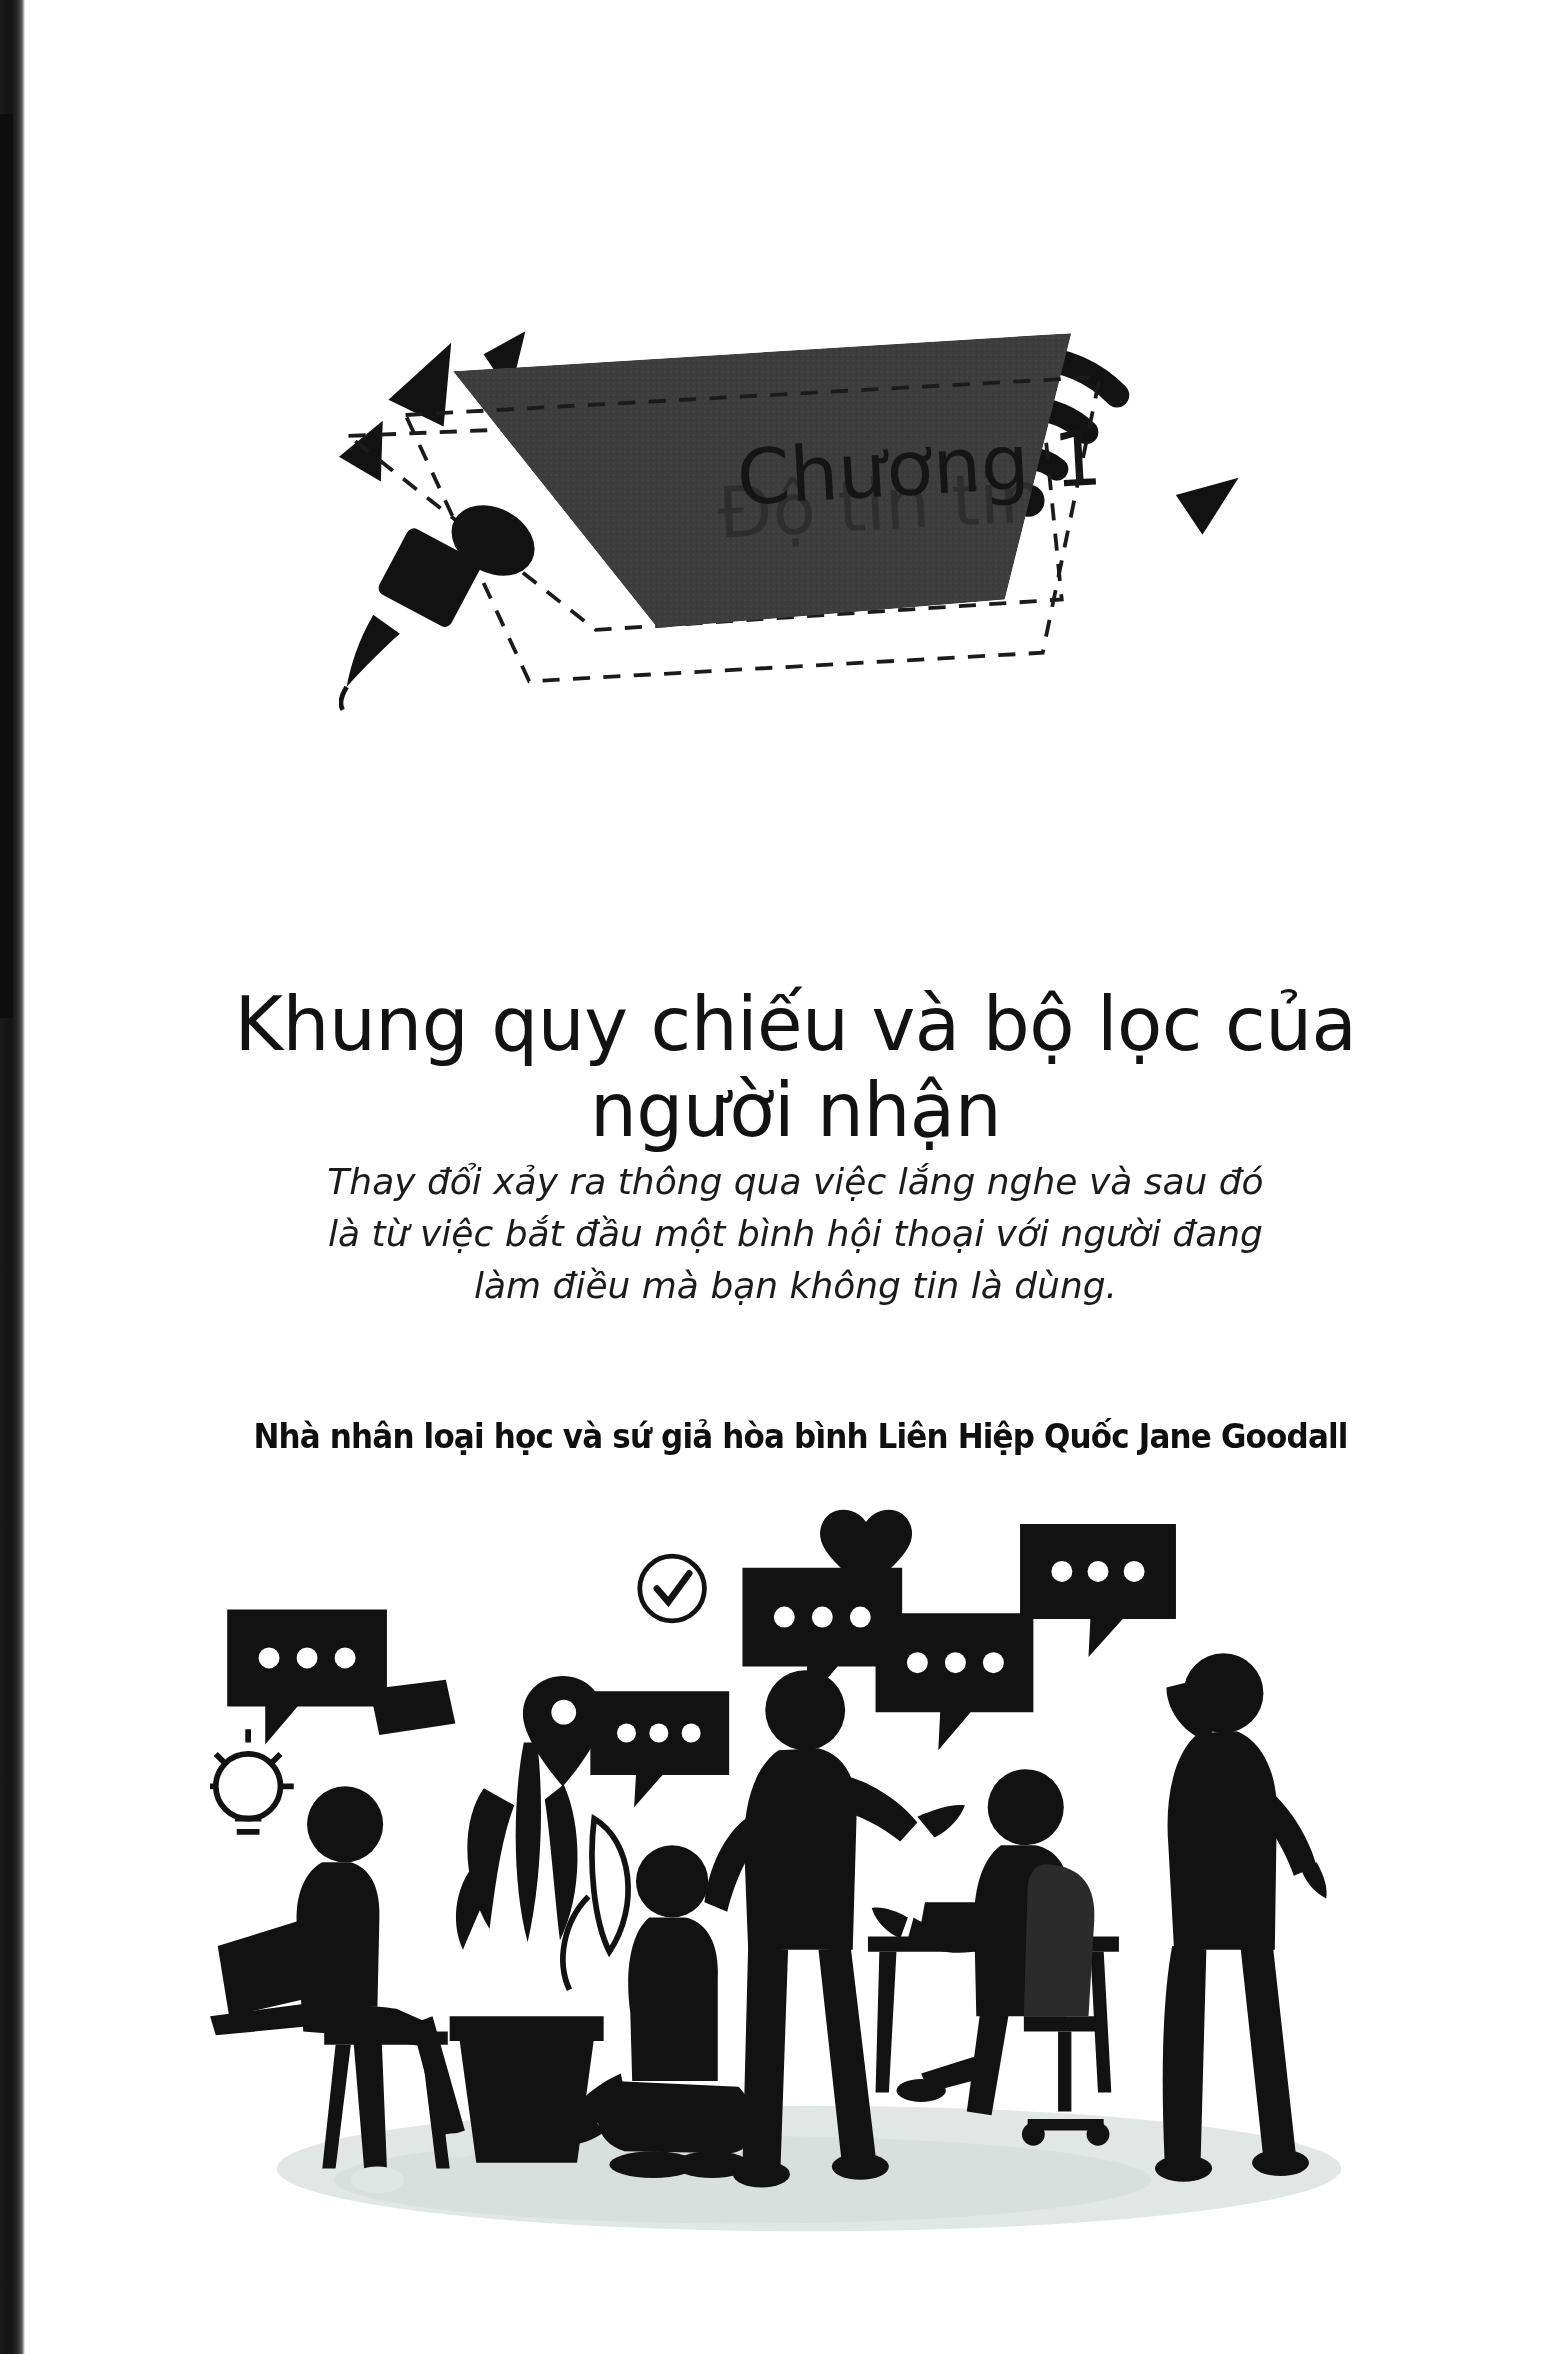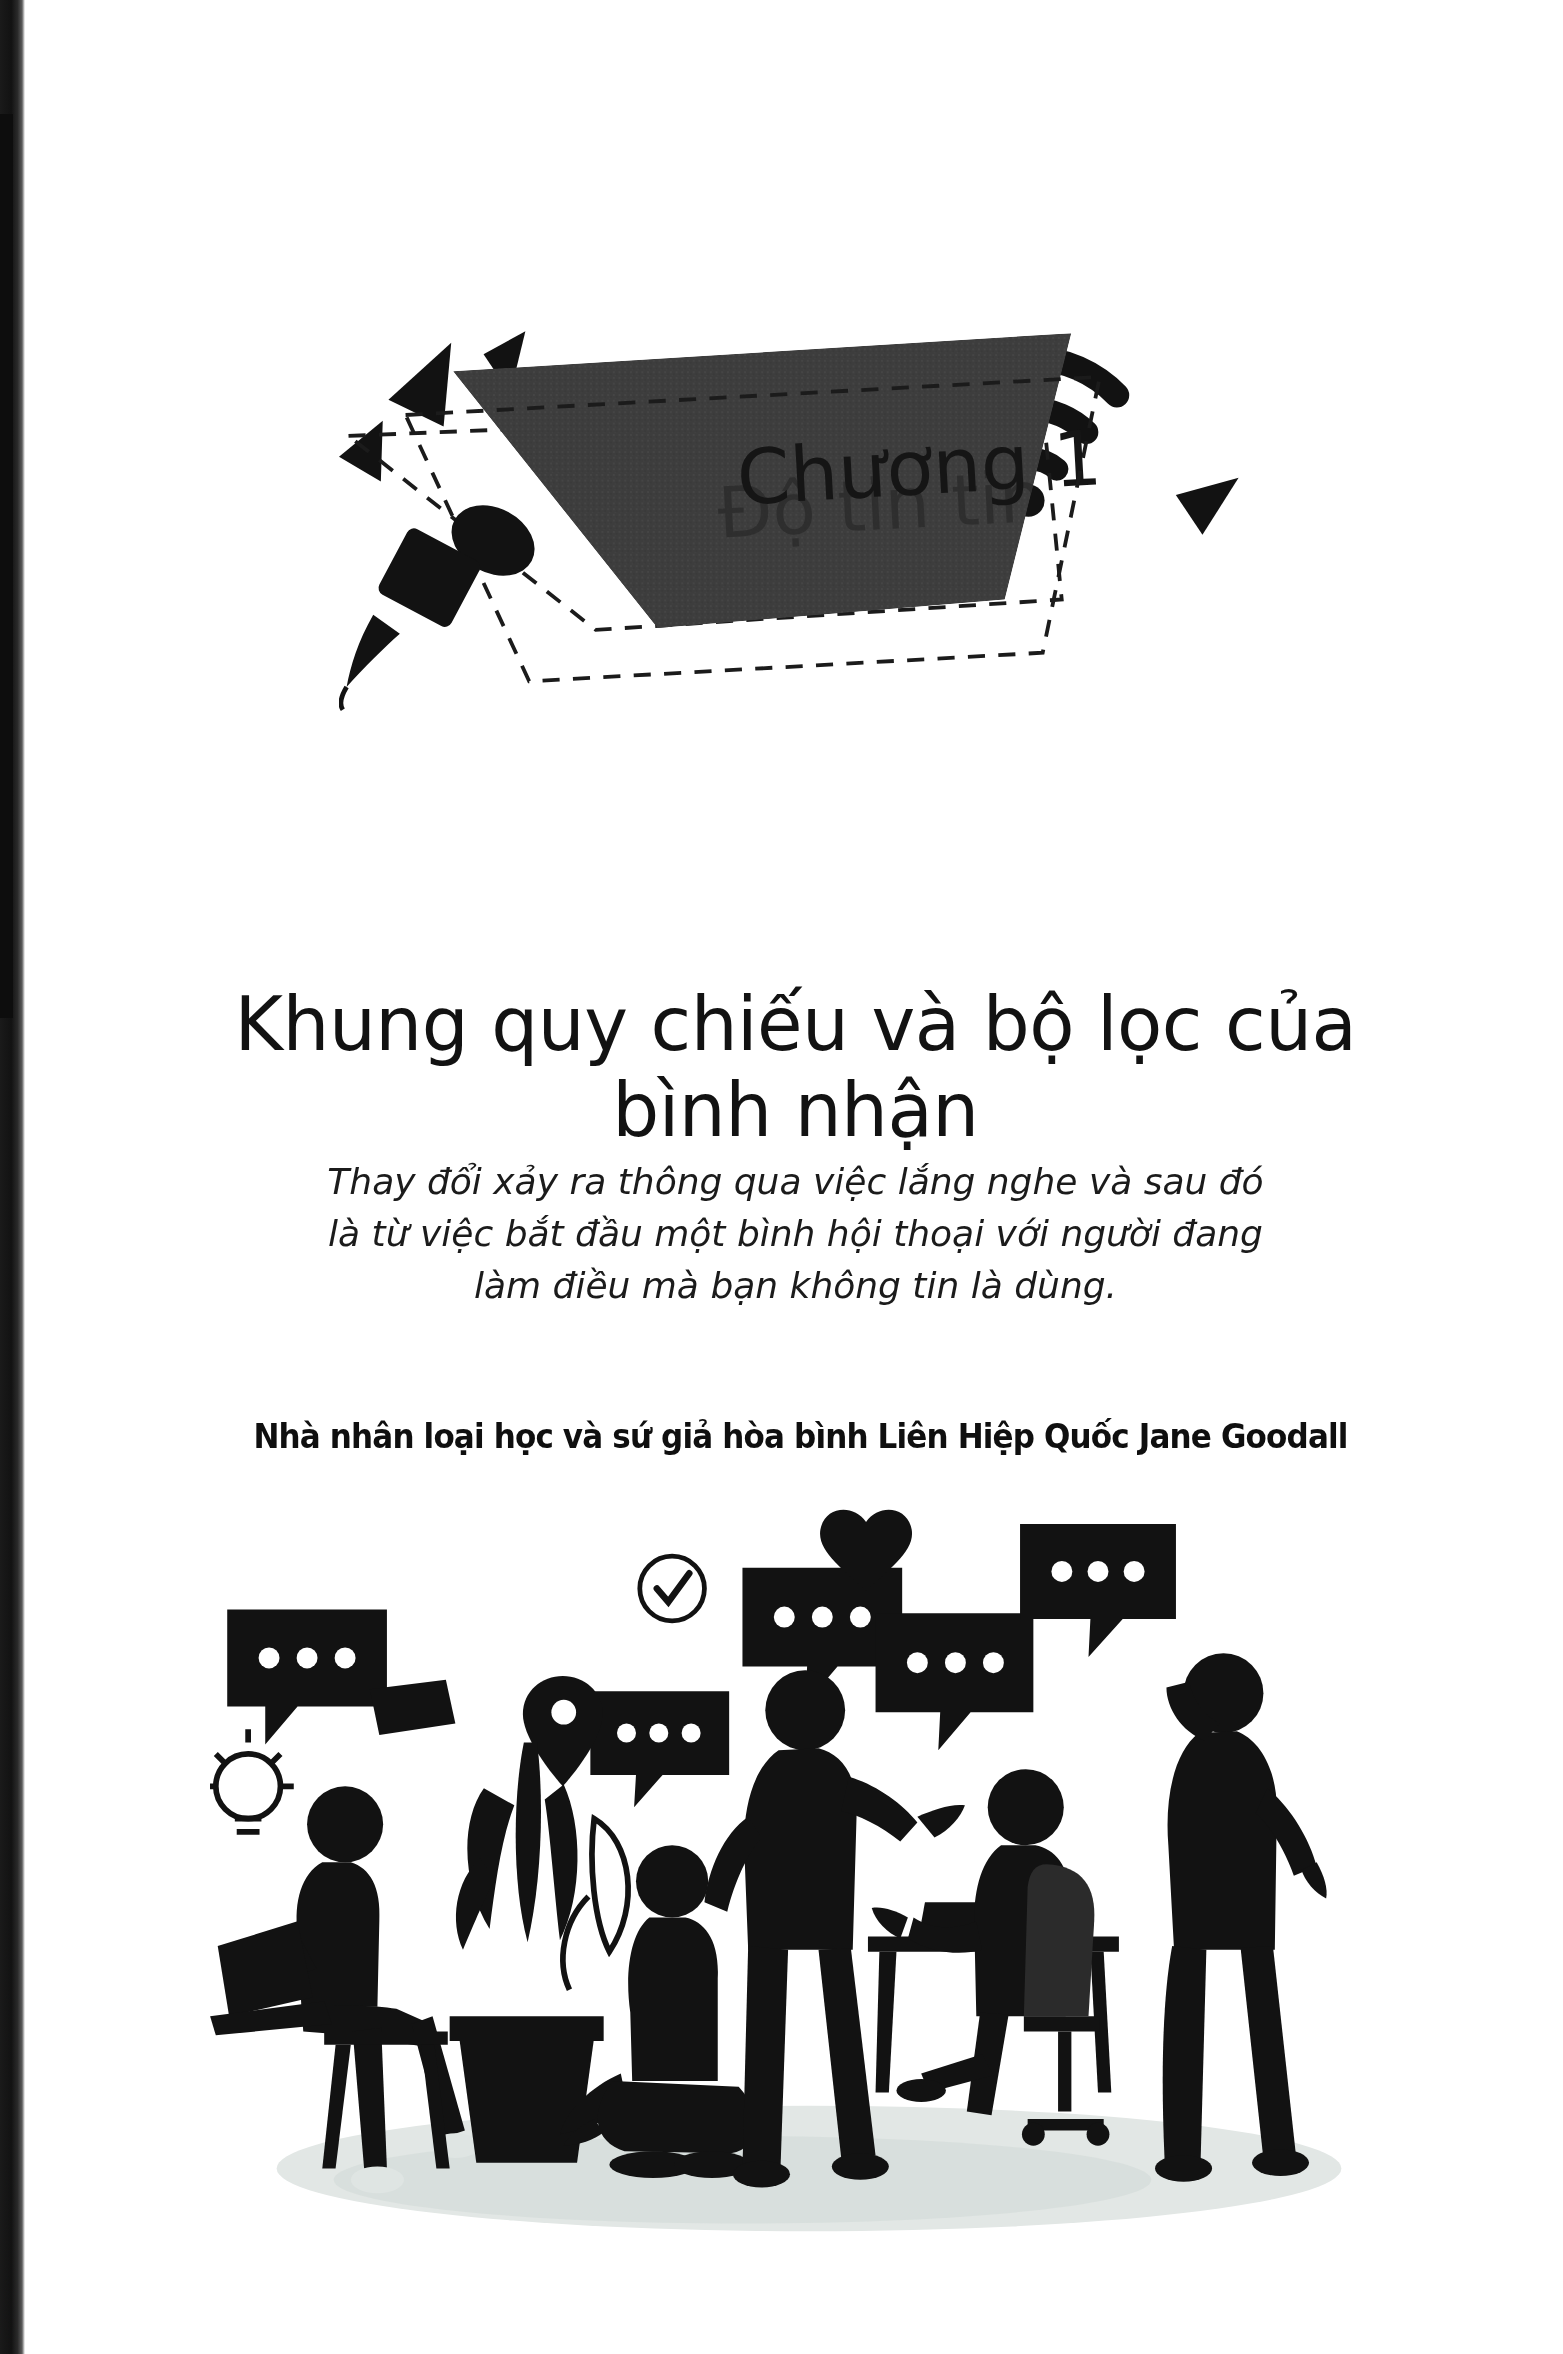--- a/index.html
+++ b/index.html
@@ -158,21 +158,21 @@
           <ellipse cx="162" cy="238" rx="46" ry="34" fill="#121212" transform="rotate(28 162 238)"></ellipse>
           <rect x="52" y="238" width="86" height="78" rx="8" fill="#121212" transform="rotate(28 95 277)"></rect>
           <path d="M36 316 C20 344 12 370 8 392 C26 372 48 350 64 336 Z" fill="#121212"></path>
           <path d="M8 392 C 2 402 0 410 4 416" stroke="#121212" stroke-width="5" fill="none"></path>
         </g>
       </svg>
     </div>
 
     <div class="chapter-title">
       <div>Khung quy chiếu và bộ lọc của</div>
-      <div>bình nhận</div>
+      <div>người nhận</div>
     </div>
 
     <div class="epigraph">
       <div>Thay đổi xảy ra thông qua việc lắng nghe và sau đó</div>
       <div>là từ việc bắt đầu một bình hội thoại với người đang</div>
       <div>làm điều mà bạn không tin là dùng.</div>
     </div>
 
     <div class="attribution">Nhà nhân loại học và sứ giả hòa bình Liên Hiệp Quốc Jane Goodall</div>
 

